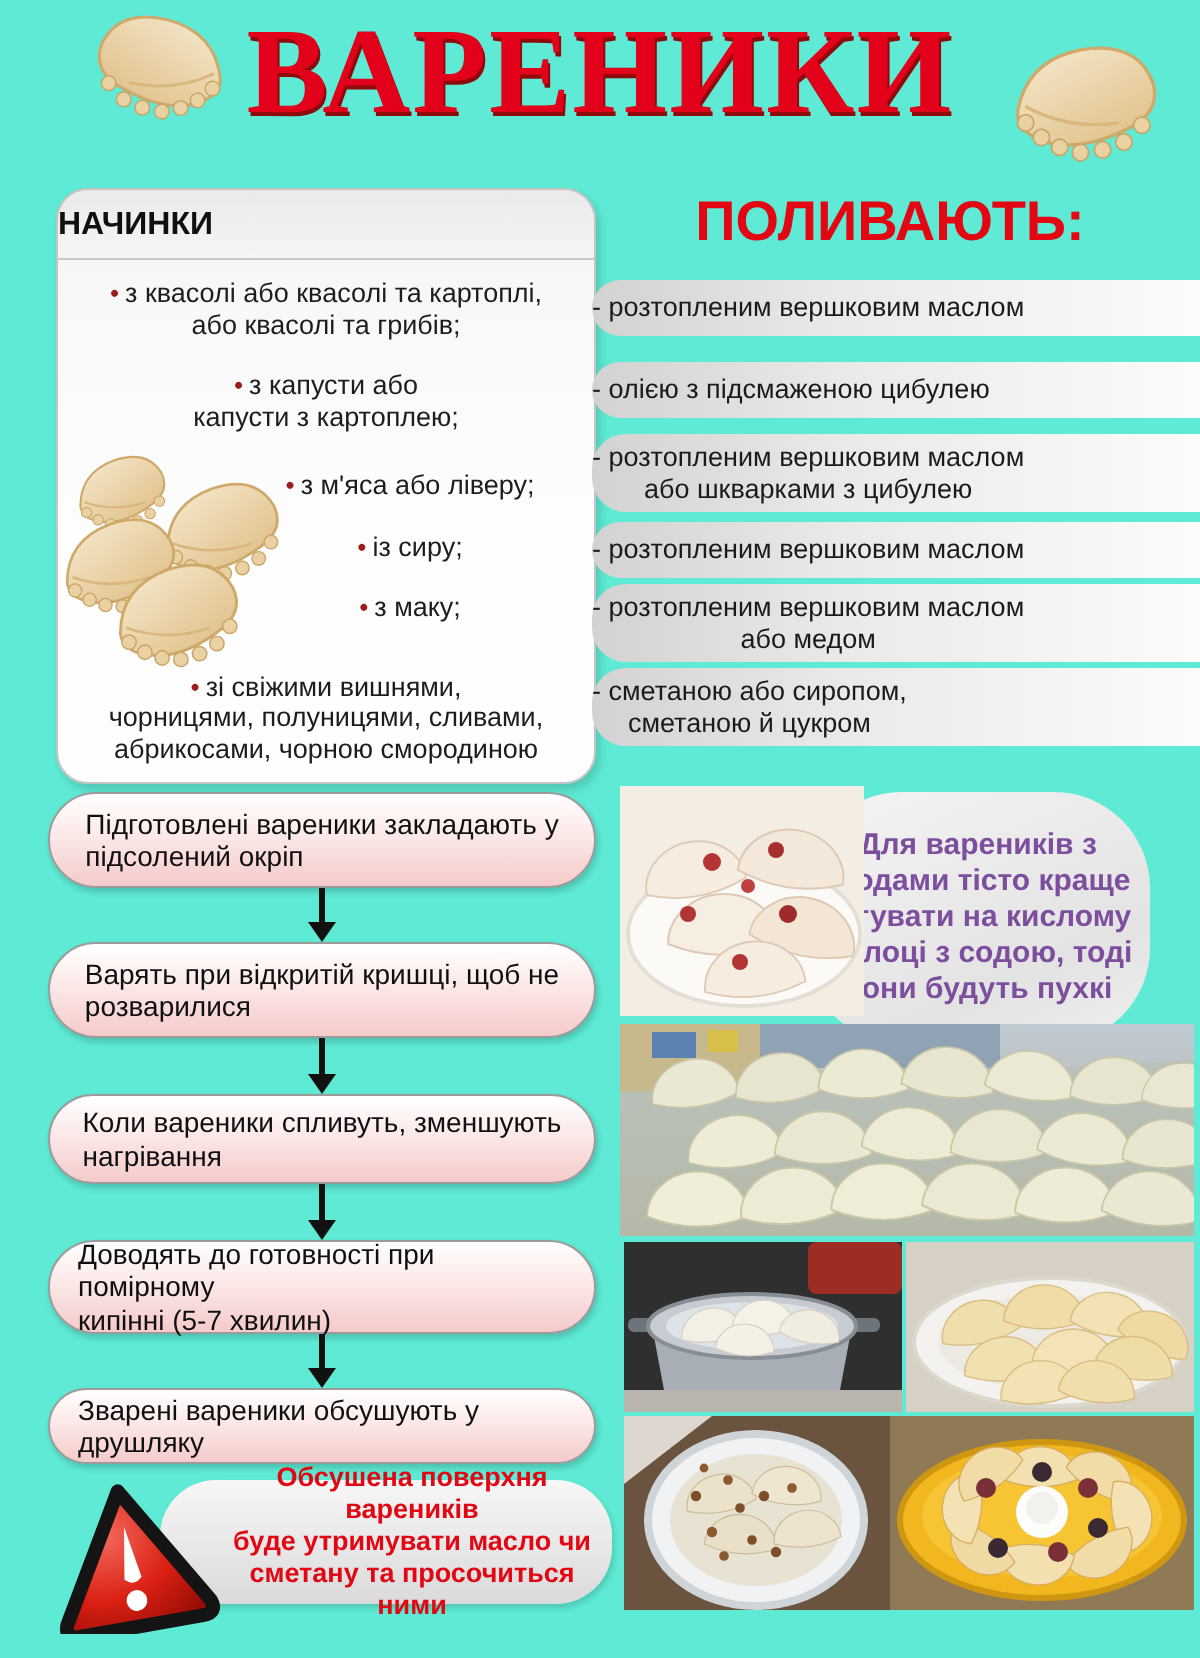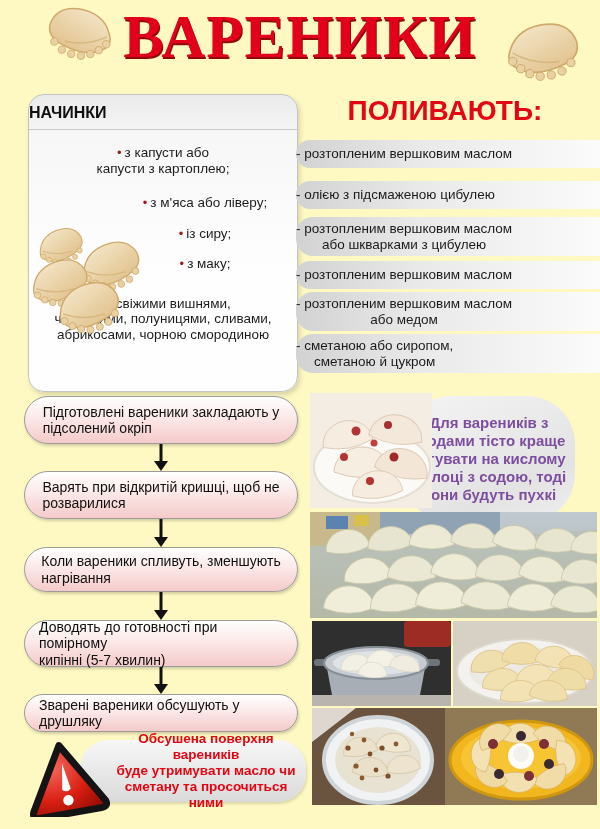--- a/index.html
+++ b/index.html
@@ -1,16 +1,16 @@
 <!DOCTYPE html>
 <html><head>
 <meta charset="utf-8">
 <style>
   html,body{margin:0;padding:0;background:#fff;}
-  #page{position:relative;width:600px;height:829px;background:#fef9c3;overflow:hidden;
+  #page{position:relative;width:600px;height:829px;background:#5eead4;overflow:hidden;
         font-family:"Liberation Sans",sans-serif;text-decoration:underline;}
 
   
   .page-title{position:absolute;top:2px;left:0;width:100%;text-align:center;
     font-family:"Liberation Serif",serif;font-weight:bold;font-size:61px;letter-spacing:1px;
     color:#e2001a;text-shadow:1px 2px 0 #8f0b0b;}
   .dump-tl{position:absolute;left:40px;top:0;width:80px;height:66px;transform:scaleX(-1) rotate(6deg);}
   .dump-tr{position:absolute;left:502px;top:12px;width:82px;height:78px;transform:rotate(10deg);}
 
   
@@ -112,20 +112,22 @@
   <svg class="dump-tl" viewBox="0 0 100 90">
       <use href="#crescent"></use>
     </svg>
   <div class="page-title">ВАРЕНИКИ</div>
   <svg class="dump-tr" viewBox="0 0 100 90">
       <use href="#crescent"></use>
     </svg>
 
   <div class="fillings-card">
     <div class="fillings-header">НАЧИНКИ</div>
+    <div class="filling f1"><span class="bullet">•</span><span class="txt">з квасолі або квасолі та картоплі,
+або квасолі та грибів;</span></div>
     <div class="filling f2"><span class="bullet">•</span><span class="txt">з капусти або
 капусти з картоплею;</span></div>
     <div class="filling f3"><span class="bullet">•</span><span class="txt">з м'яса або ліверу;</span></div>
     <div class="filling f4"><span class="bullet">•</span><span class="txt">із сиру;</span></div>
     <div class="filling f5"><span class="bullet">•</span><span class="txt">з маку;</span></div>
     <div class="filling f6"><span class="bullet">•</span><span class="txt">зі свіжими вишнями,
 чорницями, полуницями, сливами,
 абрикосами, чорною смородиною</span></div>
     <svg class="fillings-photo" viewBox="0 0 116 116">
       <use href="#crescent" transform="translate(4,0) scale(0.52)"></use>

